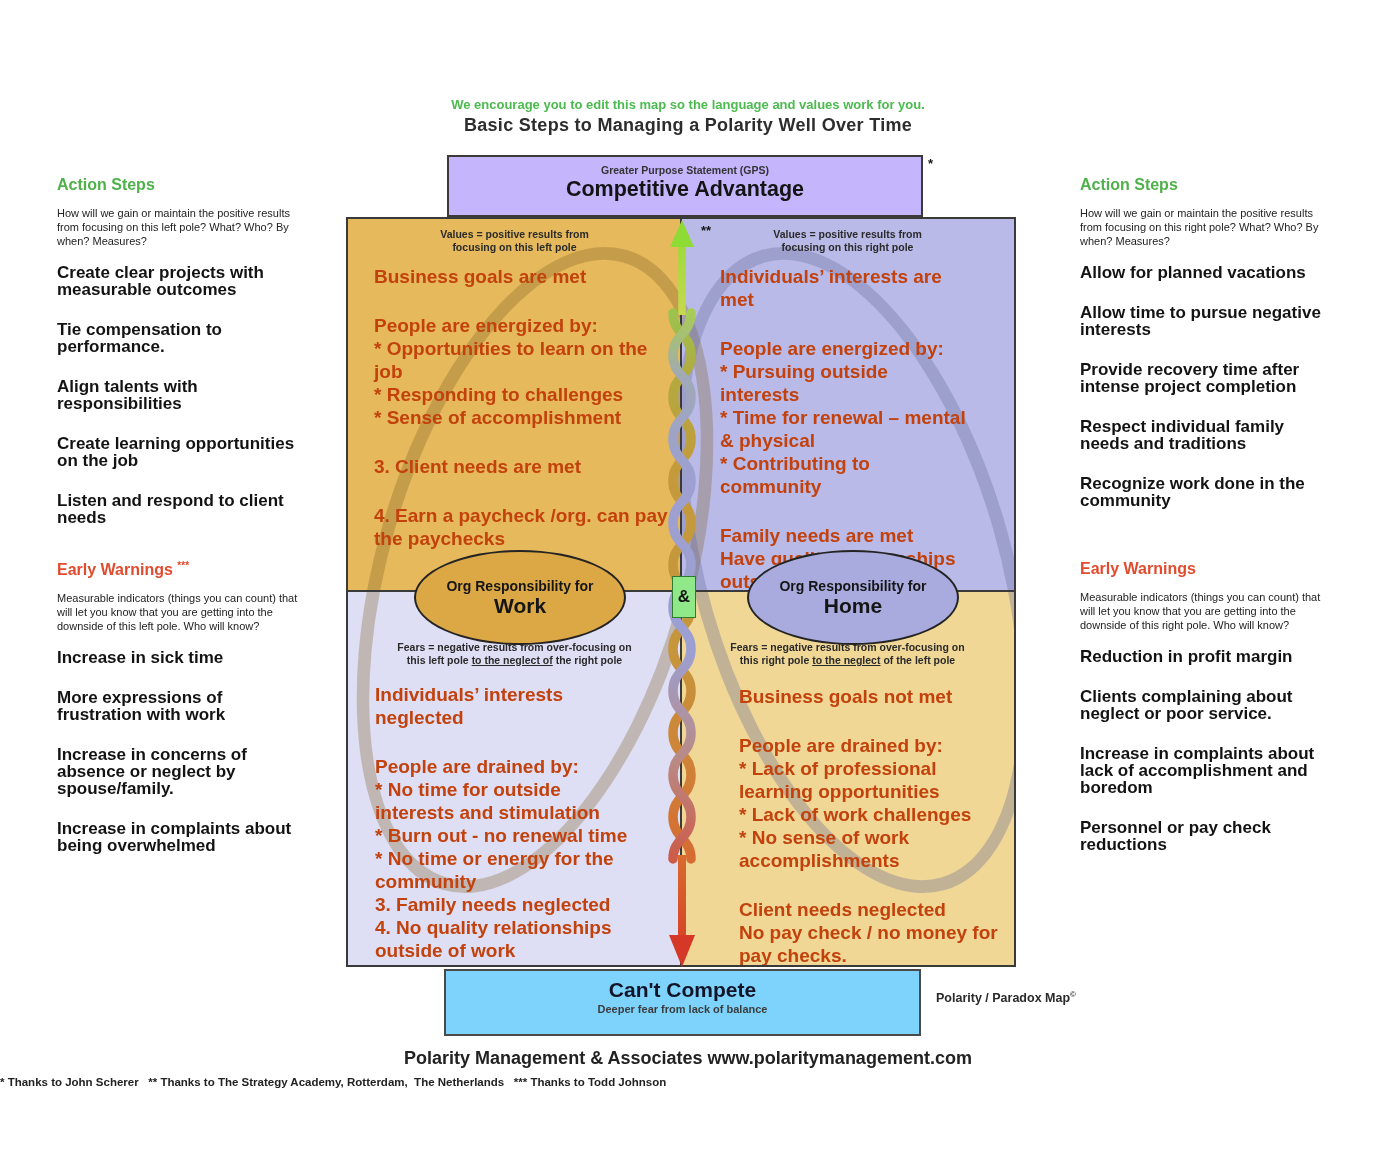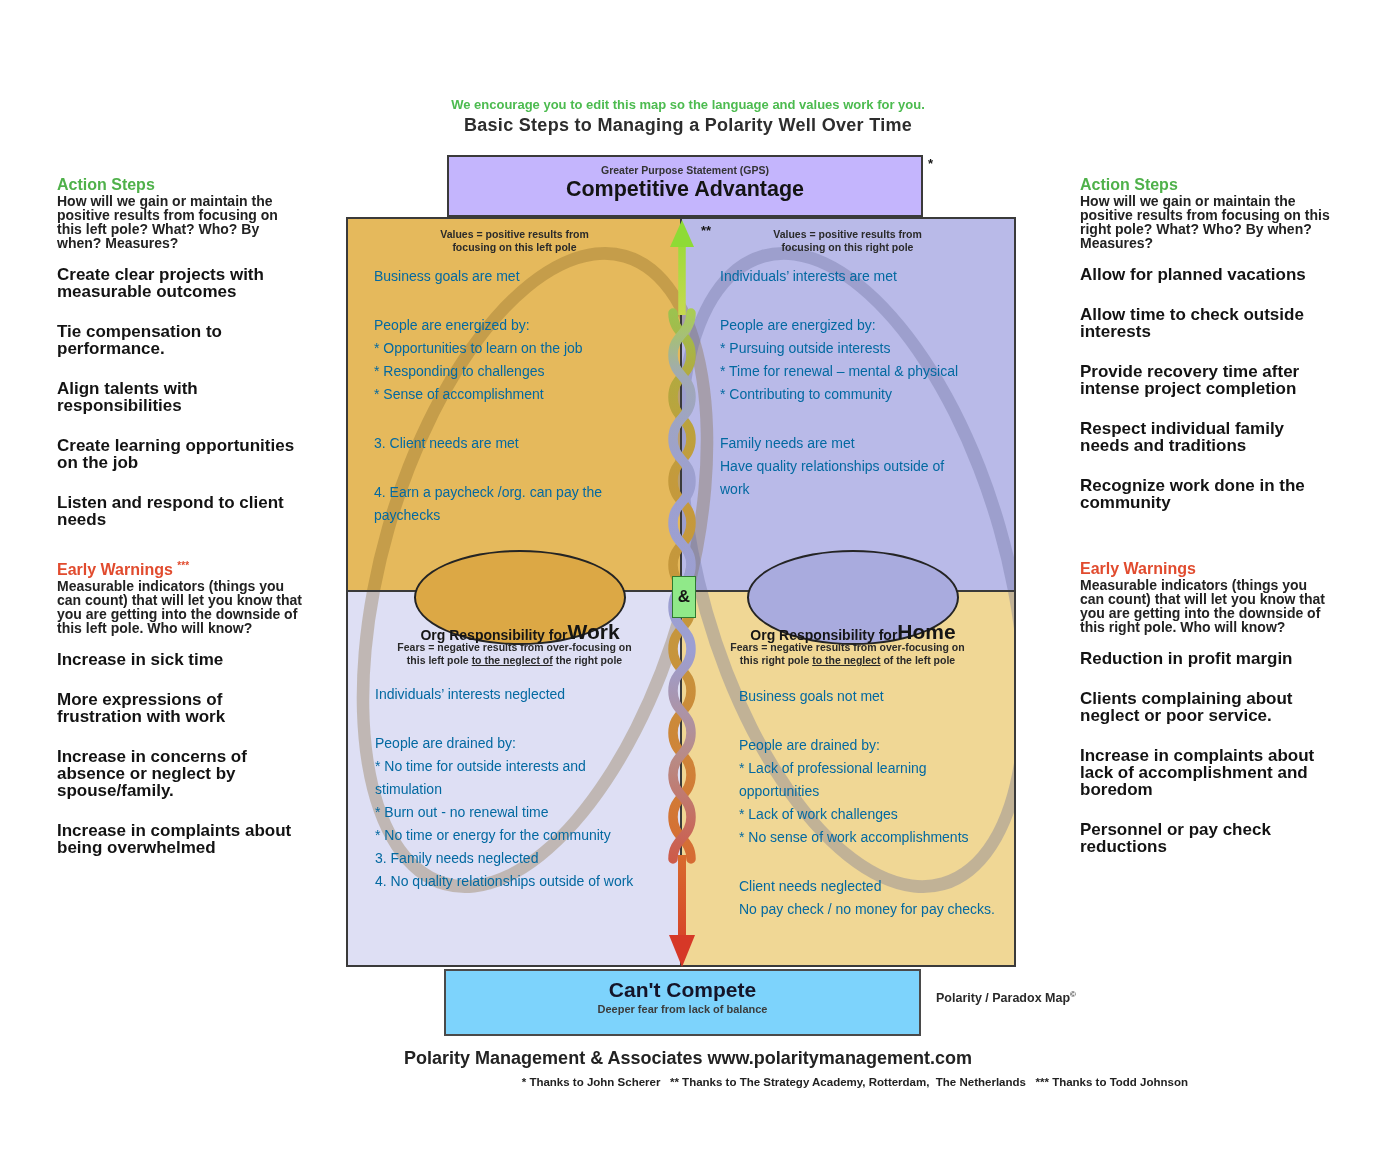--- a/index.html
+++ b/index.html
@@ -35,33 +35,33 @@
 
   
   .vnote{position:absolute;width:333px;text-align:center;font-size:10.5px;font-weight:600;color:#2a2a2a;line-height:13px;z-index:4;}
   .vnote.tl{left:0;top:9px;}
   .vnote.tr{left:333px;top:9px;}
   .fnote{position:absolute;width:333px;text-align:center;font-size:10.5px;font-weight:600;color:#2a2a2a;line-height:13px;z-index:4;}
   .fnote.bl{left:0;top:422px;}
   .fnote.br{left:333px;top:422px;}
   .fnote .u{text-decoration:underline;}
   .tr-mark{position:absolute;left:20px;top:4px;font-size:13px;font-weight:bold;z-index:4;}
-  .blocks{position:absolute;z-index:4;font-size:14px;font-weight:normal;line-height:23px;color:#0369a1;}
+  .blocks{position:absolute;z-index:4;font-size:19px;font-weight:bold;line-height:23px;color:#c2410c;}
   .blocks .blk{margin-bottom:26px;}
   .blocks-tl{left:26px;top:46px;width:294px;}
   .blocks-tr{left:372px;top:46px;width:252px;}
   .blocks-bl{left:27px;top:464px;width:266px;}
   .blocks-br{left:372px;top:466px;width:268px;margin-left:19px;}
 
   
   .braid{left:660px;top:217px;z-index:5;}
 
   
   .pole{position:absolute;width:212px;height:95px;border:2px solid #242424;border-radius:50%;box-sizing:border-box;
-        display:flex;flex-direction:row;align-items:flex-end;justify-content:center;z-index:6;text-align:center;}
+        display:flex;flex-direction:column;align-items:center;justify-content:center;z-index:6;text-align:center;}
   .pole-left{left:414px;top:550px;background:#dca845;}
   .pole-right{left:747px;top:550px;background:#a9abde;}
   .pole .l1{font-size:14px;font-weight:bold;line-height:16px;}
   .pole .l2{font-size:21px;font-weight:bold;line-height:23px;}
   .amp{left:672px;top:576px;width:24px;height:42px;background:#90e989;border:1.5px solid #2f7a2f;box-sizing:border-box;
        display:flex;align-items:center;justify-content:center;font-size:17px;font-weight:bold;z-index:7;}
 
   
   .down-box{left:444px;top:969px;width:477px;height:67px;background:#7dd3fc;border:2px solid #4a4a4a;
             box-sizing:border-box;text-align:center;z-index:8;}
@@ -69,31 +69,31 @@
   .down-sub{font-size:11px;font-weight:bold;color:#3c3c3c;}
   .map-label{left:936px;top:990px;font-size:12.5px;font-weight:bold;color:#2a2a2a;}
   .map-label sup{font-size:8px;}
 
   
   .sb{position:absolute;}
   .sb-head{font-size:16px;font-weight:bold;}
   .sb-head.green{color:#4fb14a;}
   .sb-head.red{color:#e14b2e;}
   .sb-head sup{font-size:10px;}
-  .sb-desc{font-size:14px;font-weight:bold;line-height:14px;color:#222;}
+  .sb-desc{margin-top:12px;font-size:11px;font-weight:normal;line-height:14px;color:#222;}
   .sb-items{margin-top:16px;}
   .sb-items .item{font-size:17px;font-weight:bold;line-height:17px;margin-bottom:23px;color:#131313;}
   .as-left{left:57px;top:176px;width:248px;}
   .ew-left{left:57px;top:560px;width:250px;}
   .as-right{left:1080px;top:176px;width:250px;}
   .ew-right{left:1080px;top:560px;width:254px;}
 
   
   .footer1{top:1048px;left:0;width:1376px;text-align:center;font-size:18px;font-weight:bold;color:#222;}
-  .footer2{top:1076px;left:0;width:1188px;text-align:right;font-size:11.5px;font-weight:bold;color:#222;white-space:pre;}
+  .footer2{top:1076px;left:0;width:1188px;text-align:left;font-size:11.5px;font-weight:bold;color:#222;white-space:pre;}
 </style>
 </head>
 <body>
 
 <div class="page">
 
   <div class="abs edit-note">We encourage you to edit this map so the language and values work for you.</div>
   <div class="abs main-title">Basic Steps to Managing a Polarity Well Over Time</div>
 
   <div class="abs gps-box">
@@ -269,21 +269,21 @@
         <div class="item">Increase in concerns of absence or neglect by spouse/family.</div>
         <div class="item">Increase in complaints about being overwhelmed</div>
       </div>
   </div>
 
   <div class="sb as-right">
     <div class="sb-head green">Action Steps</div>
     <div class="sb-desc">How will we gain or maintain the positive results from focusing on this right pole? What? Who? By when? Measures?</div>
     <div class="sb-items">
         <div class="item">Allow for planned vacations</div>
-        <div class="item">Allow time to check outside interests</div>
+        <div class="item">Allow time to pursue negative interests</div>
         <div class="item">Provide recovery time after intense project completion</div>
         <div class="item">Respect individual family needs and traditions</div>
         <div class="item">Recognize work done in the community</div>
       </div>
   </div>
   <div class="sb ew-right">
     <div class="sb-head red">Early Warnings</div>
     <div class="sb-desc">Measurable indicators (things you can count) that will let you know that you are getting into the downside of this right pole. Who will know?</div>
     <div class="sb-items">
         <div class="item">Reduction in profit margin</div>

